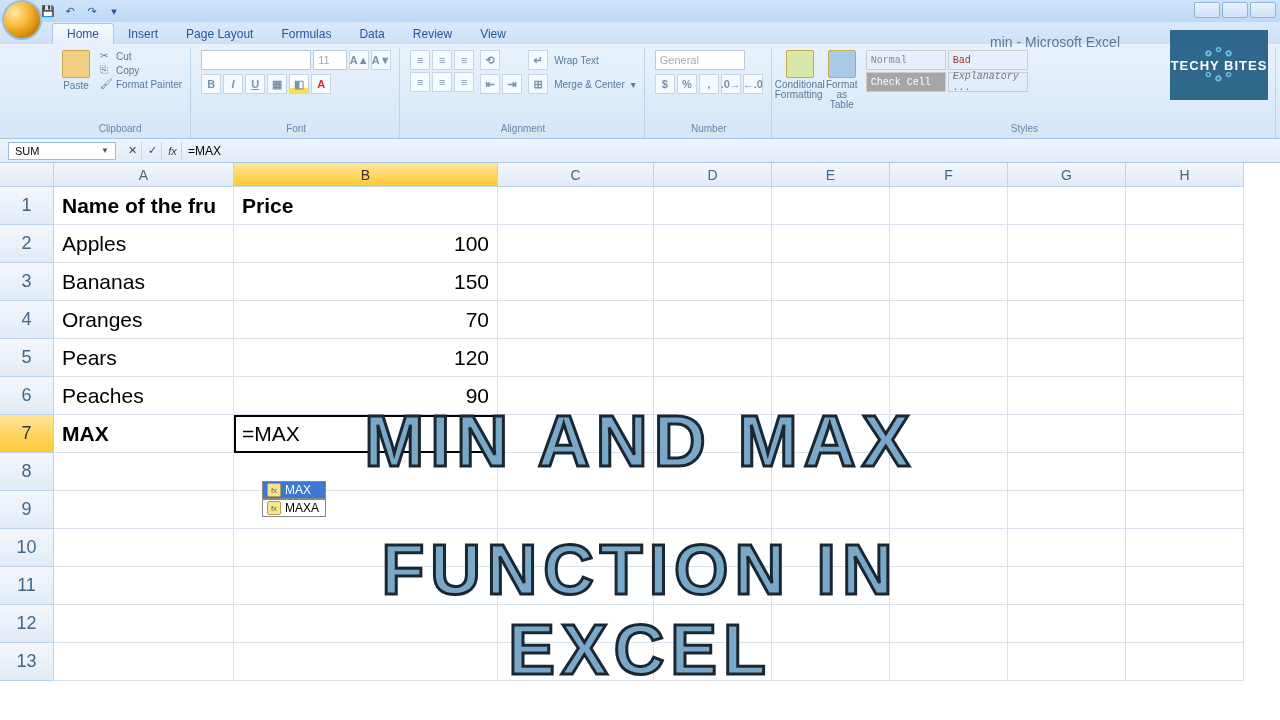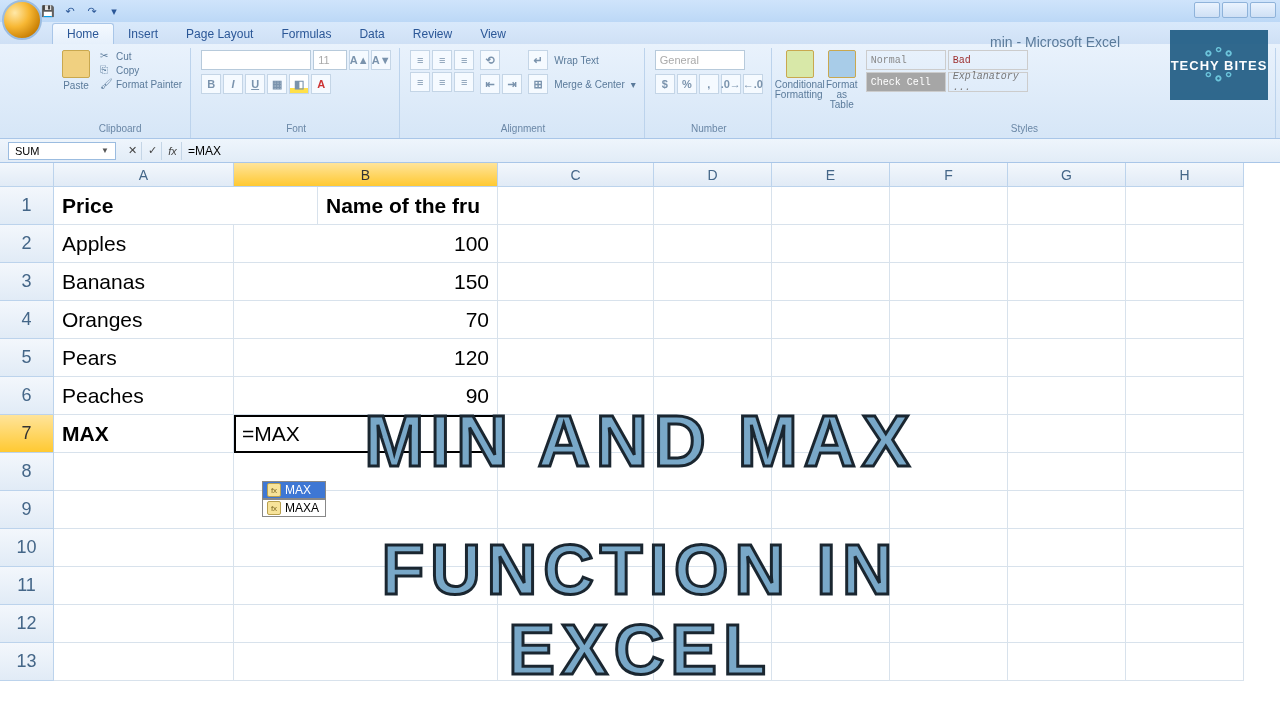--- a/index.html
+++ b/index.html
@@ -250,22 +250,22 @@
       <div class="colh" style="width: 156px;">C</div>
       <div class="colh" style="width: 118px;">D</div>
       <div class="colh" style="width: 118px;">E</div>
       <div class="colh" style="width: 118px;">F</div>
       <div class="colh" style="width: 118px;">G</div>
       <div class="colh" style="width: 118px;">H</div>
     </div>
   <div id="rows">
       <div class="row">
         <div class="rowh">1</div>
+        <div class="cell bold" style="width: 180px;">Name of the fru</div>
         <div class="cell bold" style="width: 264px;">Price</div>
-        <div class="cell bold" style="width: 180px;">Name of the fru</div>
         <div class="cell" style="width: 156px;"></div>
         <div class="cell" style="width: 118px;"></div>
         <div class="cell" style="width: 118px;"></div>
         <div class="cell" style="width: 118px;"></div>
         <div class="cell" style="width: 118px;"></div>
         <div class="cell" style="width: 118px;"></div>
       </div>
       <div class="row">
         <div class="rowh">2</div>
         <div class="cell" style="width: 180px;">Apples</div>

